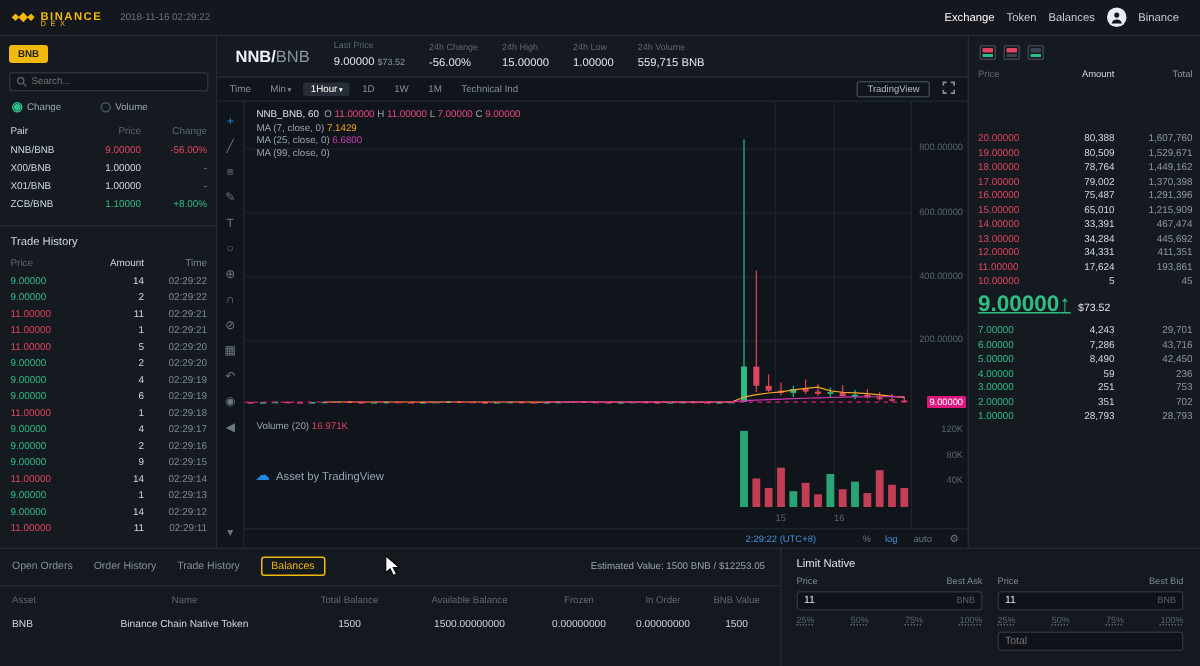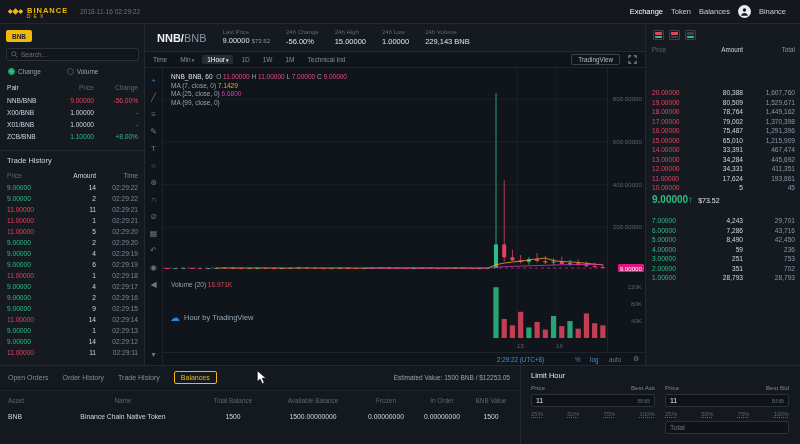--- a/index.html
+++ b/index.html
@@ -94,21 +94,21 @@
   .ob-mode{width:11px;height:10px;border:1px solid #3a424d;border-radius:1px;display:flex;flex-direction:column;justify-content:center;gap:1px;padding:1px;}
   .ob-mode i{display:block;height:3px;border-radius:0.5px;}
   .ob-head{position:absolute;left:0;top:22px;width:155px;display:flex;padding:0 6px;font-size:6.3px;color:#5e6673;}
   .ob-row{display:flex;align-items:center;height:9.5px;padding:0 6px;font-size:6.6px;}
   .asks{position:absolute;left:0;top:64px;width:155px;}
   .bids{position:absolute;left:0;top:192px;width:155px;}
   .ob-p{width:44px;}
   .ob-a{flex:1;text-align:right;color:#cfd6e4;}
   .ob-t{width:52px;text-align:right;color:#8b95a5;}
   .ob-mid{position:absolute;left:6px;top:170px;display:flex;align-items:baseline;gap:5px;}
-  .ob-mid .p{font-size:10px;color:#2ebd85;font-weight:bold;}
+  .ob-mid .p{font-size:15px;color:#2ebd85;font-weight:bold;text-decoration:underline;}
   .ob-mid .u{font-size:7px;color:#dfe4ec;}
 
   
   .bpanel{position:absolute;left:0;top:365px;width:520px;height:79px;background:#14181f;border-top:1px solid #232932;}
   .btabs{position:absolute;left:8px;top:5px;display:flex;align-items:center;gap:14px;font-size:7px;color:#848e9c;}
   .btab.active{border:1px solid #f0b90b;color:#f0b90b;padding:2px 6px;border-radius:2px;}
   .estval{position:absolute;right:10px;top:8px;font-size:6.5px;color:#9aa3b1;}
   .bdiv{position:absolute;left:0;top:24px;width:520px;border-top:1px solid #20262e;}
   .bal-head,.bal-row{position:absolute;left:8px;width:504px;display:flex;font-size:6.4px;}
   .bal-head{top:31px;color:#5e6673;}
@@ -319,21 +319,21 @@
     <div class="stat">
       <div class="lbl">24h High</div>
       <div class="val">15.00000</div>
     </div>
     <div class="stat">
       <div class="lbl">24h Low</div>
       <div class="val">1.00000</div>
     </div>
     <div class="stat">
       <div class="lbl">24h Volume</div>
-      <div class="val">229,143 BNB</div>
+      <div class="val">559,715 BNB</div>
     </div>
   </div>
 
   <div class="ctb">
     <span id="intervals" style="display:flex;align-items:center;">
         <span class="tab">Time</span>
         <span class="tab">Min<span class="caret">▾</span></span>
         <span class="tab active">1Hour<span class="caret">▾</span></span>
         <span class="tab">1D</span>
         <span class="tab">1W</span>
@@ -514,21 +514,21 @@
       </div>
   </div>
 
   <div class="vol-legend">
     <span>Volume (20)</span>
     <span class="red">16.971K</span>
   </div>
 
   <div class="watermark">
     <span class="wm-ico">☁</span>
-    <span>Hour by TradingView</span>
+    <span>Asset by TradingView</span>
   </div>
 
   <div class="axis" id="price-axis">
       <span class="al" style="top: 27.3333px;">800.00000</span>
       <span class="al" style="top: 70px;">600.00000</span>
       <span class="al" style="top: 112.667px;">400.00000</span>
       <span class="al" style="top: 155.333px;">200.00000</span>
       <span class="al" style="top: 215.231px;">120K</span>
       <span class="al" style="top: 232.154px;">80K</span>
       <span class="al" style="top: 249.077px;">40K</span>
@@ -690,21 +690,21 @@
         <span class="bal-c">Binance Chain Native Token</span>
         <span class="bal-c">1500</span>
         <span class="bal-c">1500.00000000</span>
         <span class="bal-c">0.00000000</span>
         <span class="bal-c">0.00000000</span>
         <span class="bal-c">1500</span>
       </div>
   </div>
 
   <div class="limit">
-    <div class="lo-title">Limit Hour</div>
+    <div class="lo-title">Limit Native</div>
     <div class="lo-col l">
       <div class="lo-lblrow">
         <span>Price</span>
         <span>Best Ask</span>
       </div>
       <div class="lo-input">
         <input value="11" style="">
         <span class="unit">BNB</span>
       </div>
       <div class="lo-pcts" id="buy-pcts">

